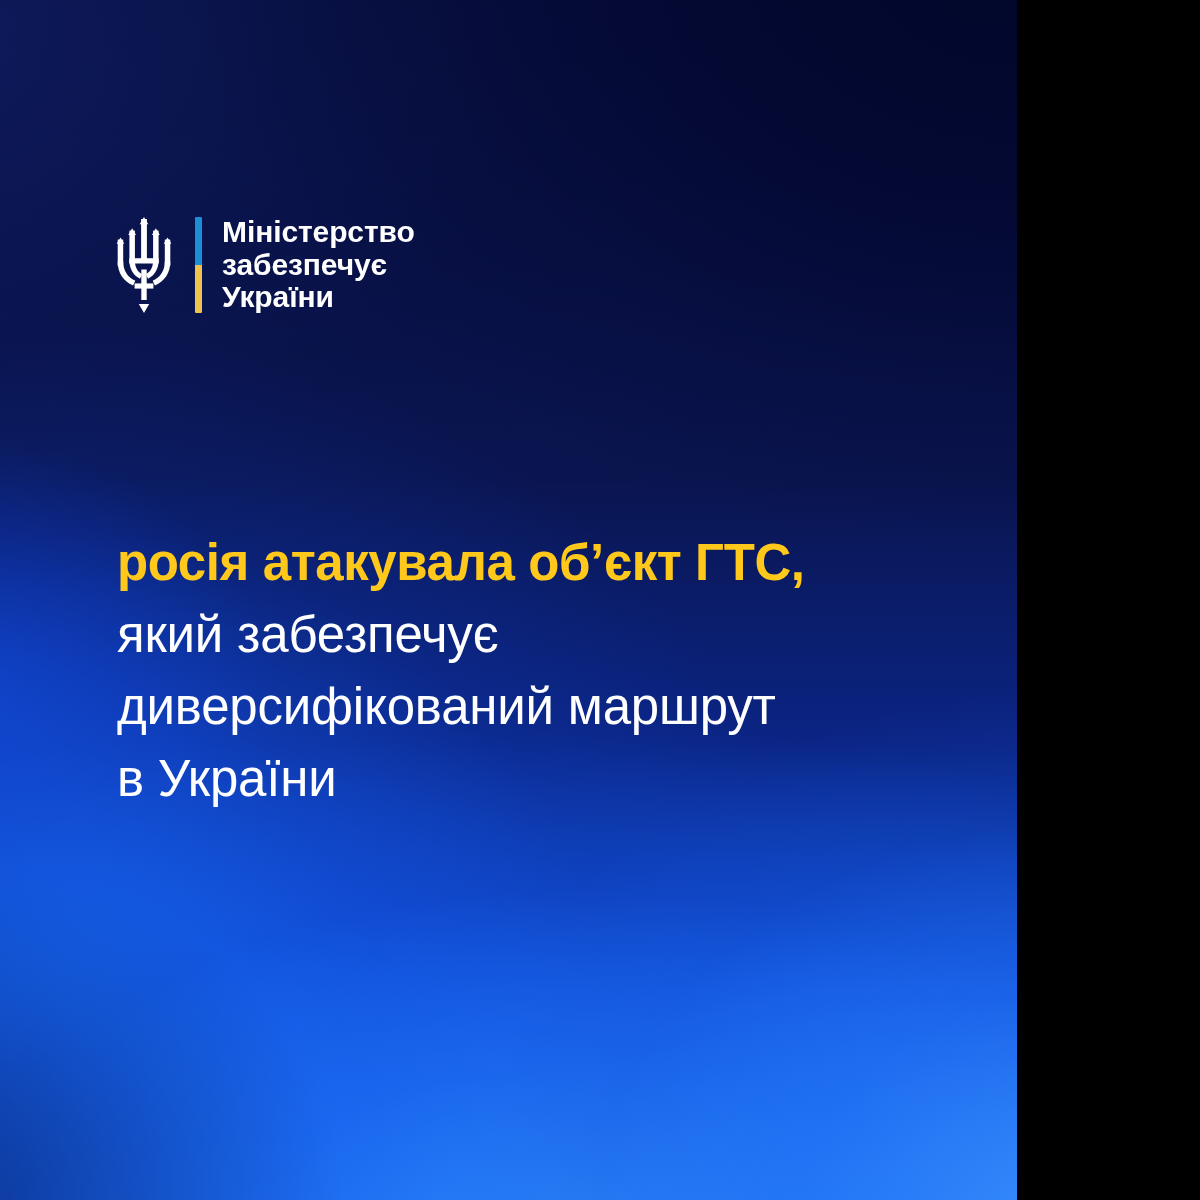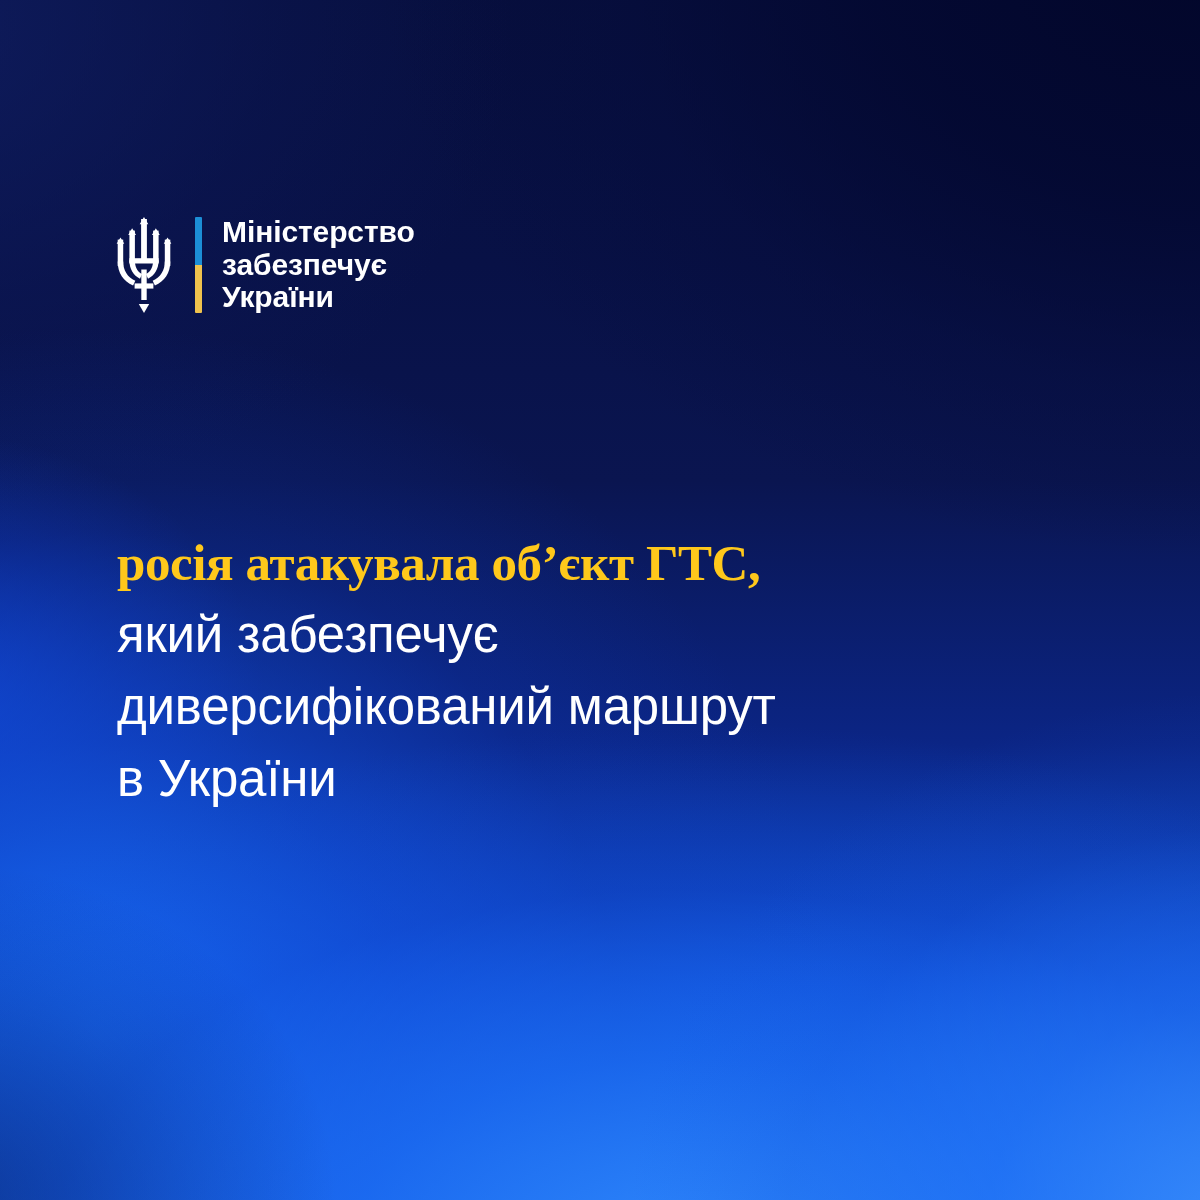--- a/index.html
+++ b/index.html
@@ -4,21 +4,21 @@
 <title>Ministry of Energy of Ukraine — Social Card</title>
 <style>
   html, body {
     margin: 0;
     padding: 0;
     background: #000;
   }
 
   .card {
     position: relative;
-    width: 1200px;
+    width: 1017px;
     height: 1200px;
     overflow: hidden;
     font-family: "Liberation Sans", "DejaVu Sans", sans-serif;
     
     background-color: #6d28d9;
   }
 
   
   .bg-layer {
     position: absolute;
@@ -186,21 +186,20 @@
     line-height: 72px;
     letter-spacing: -0.2px;
     color: #ffffff;
     white-space: nowrap;
   }
 
   .headline .hl-line.accent {
     color: #ffc81b;
     font-weight: 800;
     letter-spacing: -0.4px;
-    font-family: Liberation Serif, serif;
   }
 </style>
 </head>
 <body>
 
 <div class="card">
 
   <div class="bg-layer bg-base"></div>
   <div class="bg-layer bg-topleft"></div>
   <div class="bg-layer bg-streak"></div>

